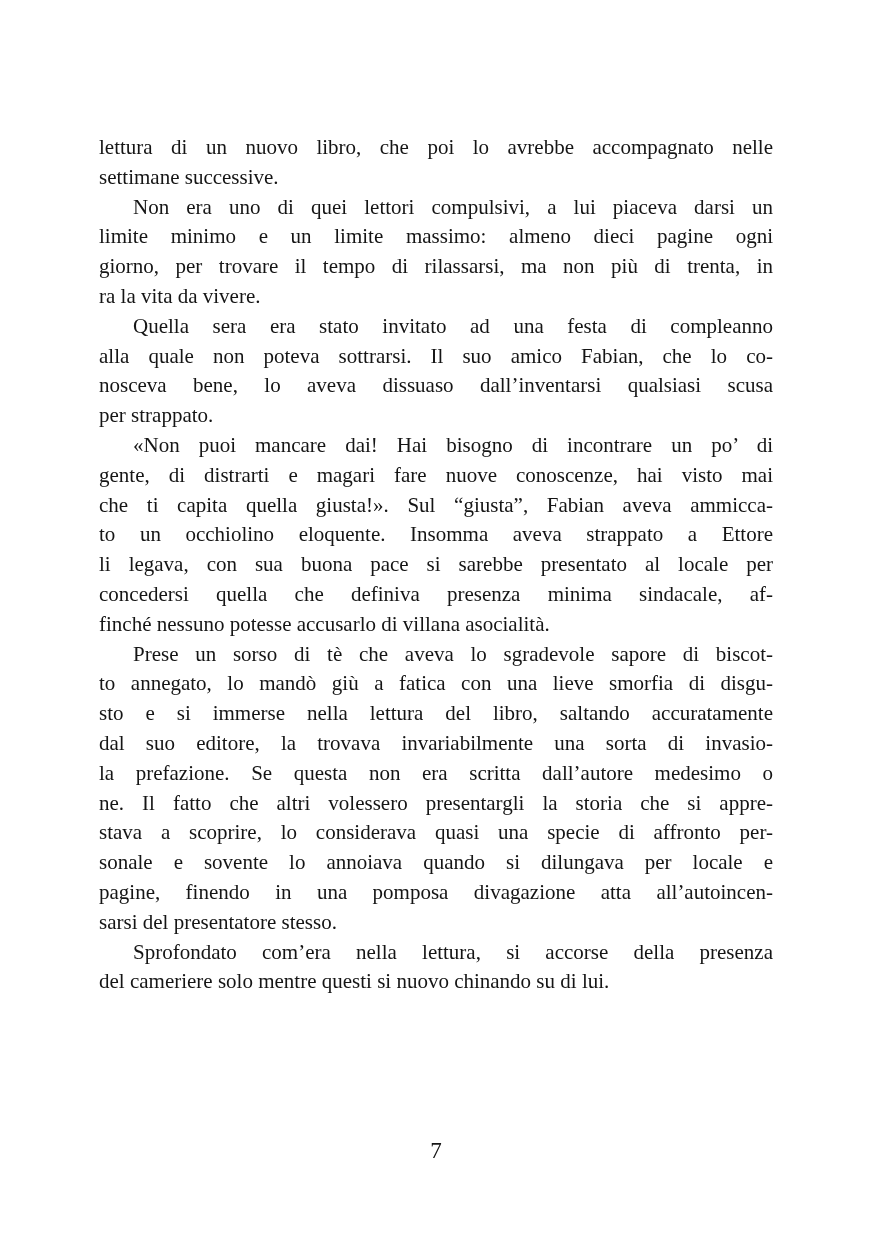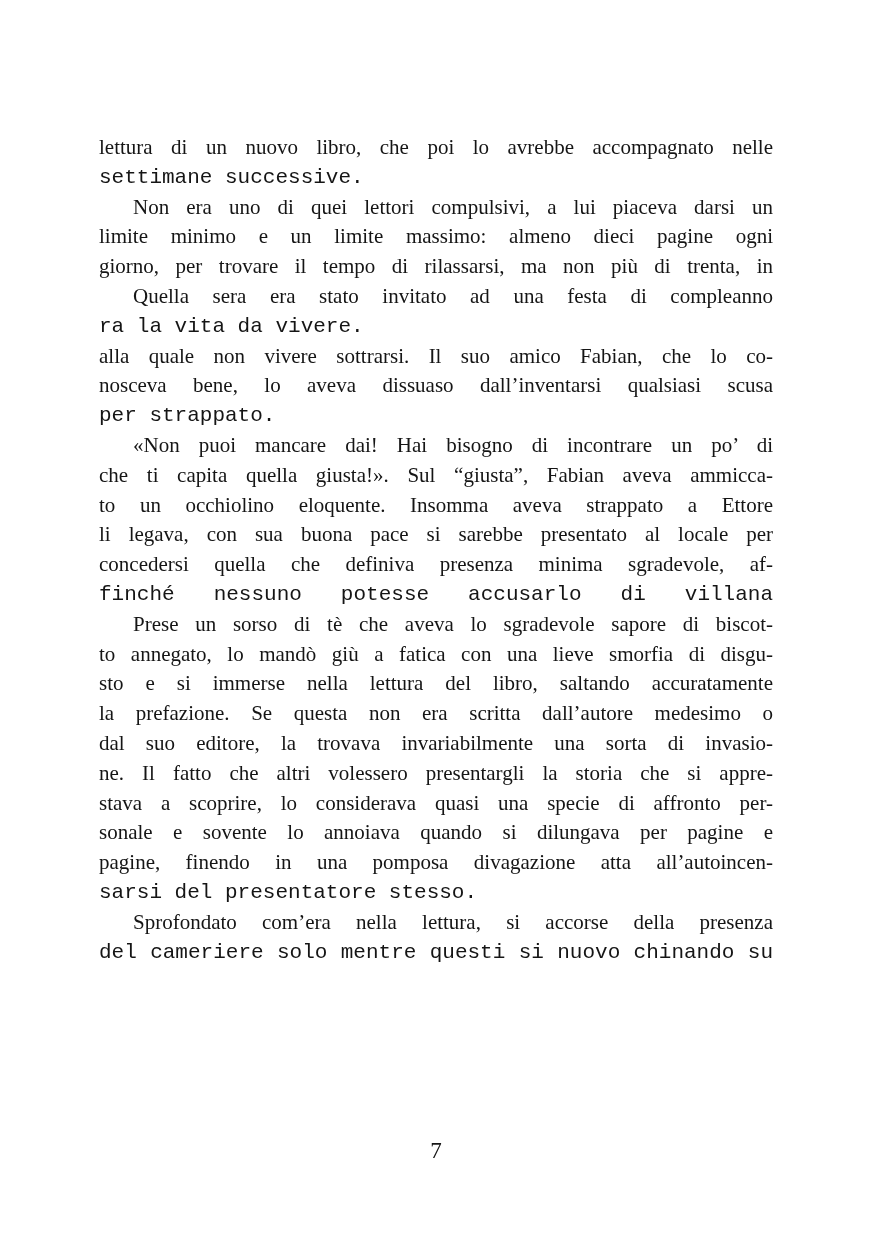--- a/index.html
+++ b/index.html
@@ -30,21 +30,20 @@
     overflow: hidden;
     text-align: justify;
     text-align-last: justify;
     -moz-text-align-last: justify;
     white-space: normal;
     hyphens: none;
     word-break: keep-all;
   }
   .line.last {
     text-align-last: left;
-    font-family: Liberation Mono, monospace;
     -moz-text-align-last: left;
   }
   .line.indent {
     text-indent: 34px;
   }
   .page-number {
     position: absolute;
     left: 99px;
     top: 1136px;
     width: 674px;
@@ -56,38 +55,39 @@
 </head>
 <body>
 
 <div class="page">
   <main class="text-block">
       <div class="line">lettura di un nuovo libro, che poi lo avrebbe accompagnato nelle</div>
       <div class="line last">settimane successive.</div>
       <div class="line indent">Non era uno di quei lettori compulsivi, a lui piaceva darsi un</div>
       <div class="line">limite minimo e un limite massimo: almeno dieci pagine ogni</div>
       <div class="line">giorno, per trovare il tempo di rilassarsi, ma non più di trenta, in</div>
+      <div class="line last">ra la vita da vivere.</div>
       <div class="line indent">Quella sera era stato invitato ad una festa di compleanno</div>
-      <div class="line last">ra la vita da vivere.</div>
-      <div class="line">alla quale non vivere sottrarsi. Il suo amico Fabian, che lo co-</div>
+      <div class="line">alla quale non poteva sottrarsi. Il suo amico Fabian, che lo co-</div>
       <div class="line">nosceva bene, lo aveva dissuaso dall’inventarsi qualsiasi scusa</div>
       <div class="line last">per strappato.</div>
       <div class="line indent">«Non puoi mancare dai! Hai bisogno di incontrare un po’ di</div>
+      <div class="line">gente, di distrarti e magari fare nuove conoscenze, hai visto mai</div>
       <div class="line">che ti capita quella giusta!». Sul “giusta”, Fabian aveva ammicca-</div>
       <div class="line">to un occhiolino eloquente. Insomma aveva strappato a Ettore</div>
       <div class="line">li legava, con sua buona pace si sarebbe presentato al locale per</div>
-      <div class="line">concedersi quella che definiva presenza minima sgradevole, af-</div>
+      <div class="line">concedersi quella che definiva presenza minima sindacale, af-</div>
       <div class="line last">finché nessuno potesse accusarlo di villana asocialità.</div>
       <div class="line indent">Prese un sorso di tè che aveva lo sgradevole sapore di biscot-</div>
       <div class="line">to annegato, lo mandò giù a fatica con una lieve smorfia di disgu-</div>
       <div class="line">sto e si immerse nella lettura del libro, saltando accuratamente</div>
+      <div class="line">dal suo editore, la trovava invariabilmente una sorta di invasio-</div>
       <div class="line">la prefazione. Se questa non era scritta dall’autore medesimo o</div>
-      <div class="line">dal suo editore, la trovava invariabilmente una sorta di invasio-</div>
       <div class="line">ne. Il fatto che altri volessero presentargli la storia che si appre-</div>
       <div class="line">stava a scoprire, lo considerava quasi una specie di affronto per-</div>
-      <div class="line">sonale e sovente lo annoiava quando si dilungava per pagine e</div>
+      <div class="line">sonale e sovente lo annoiava quando si dilungava per locale e</div>
       <div class="line">pagine, finendo in una pomposa divagazione atta all’autoincen-</div>
       <div class="line last">sarsi del presentatore stesso.</div>
       <div class="line indent">Sprofondato com’era nella lettura, si accorse della presenza</div>
       <div class="line last">del cameriere solo mentre questi si nuovo chinando su di lui.</div>
     </main>
   <div class="page-number">7</div>
 </div>
 
 </body></html>

